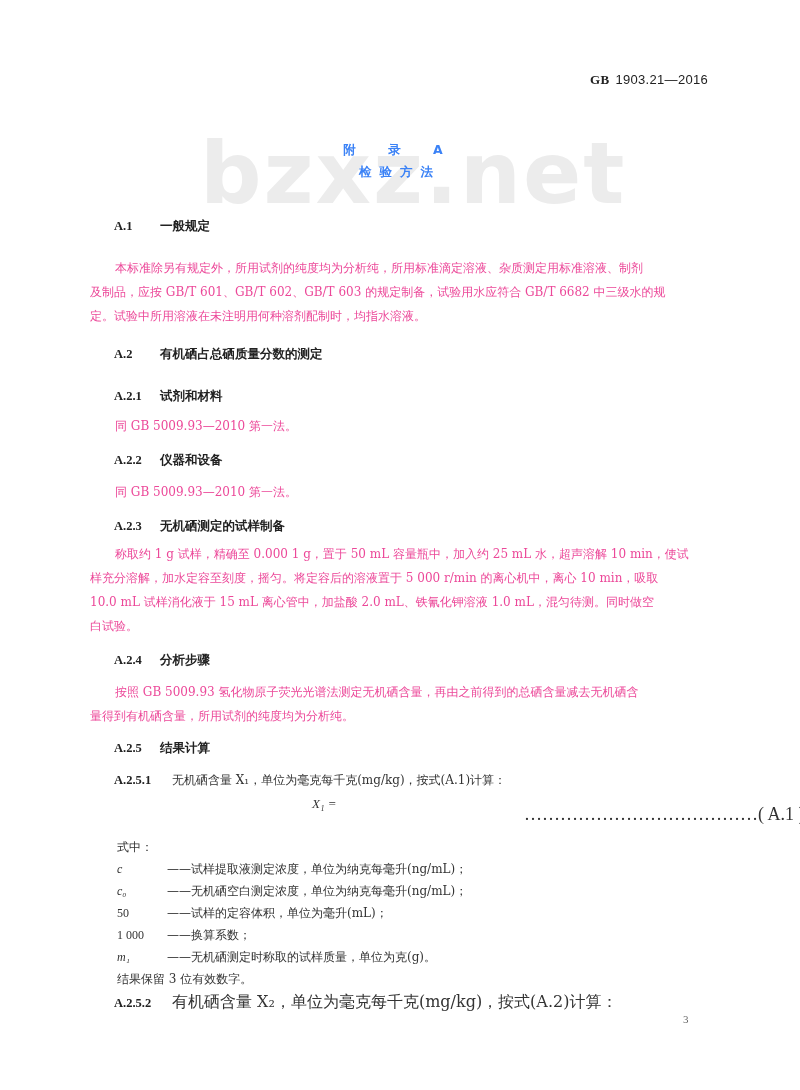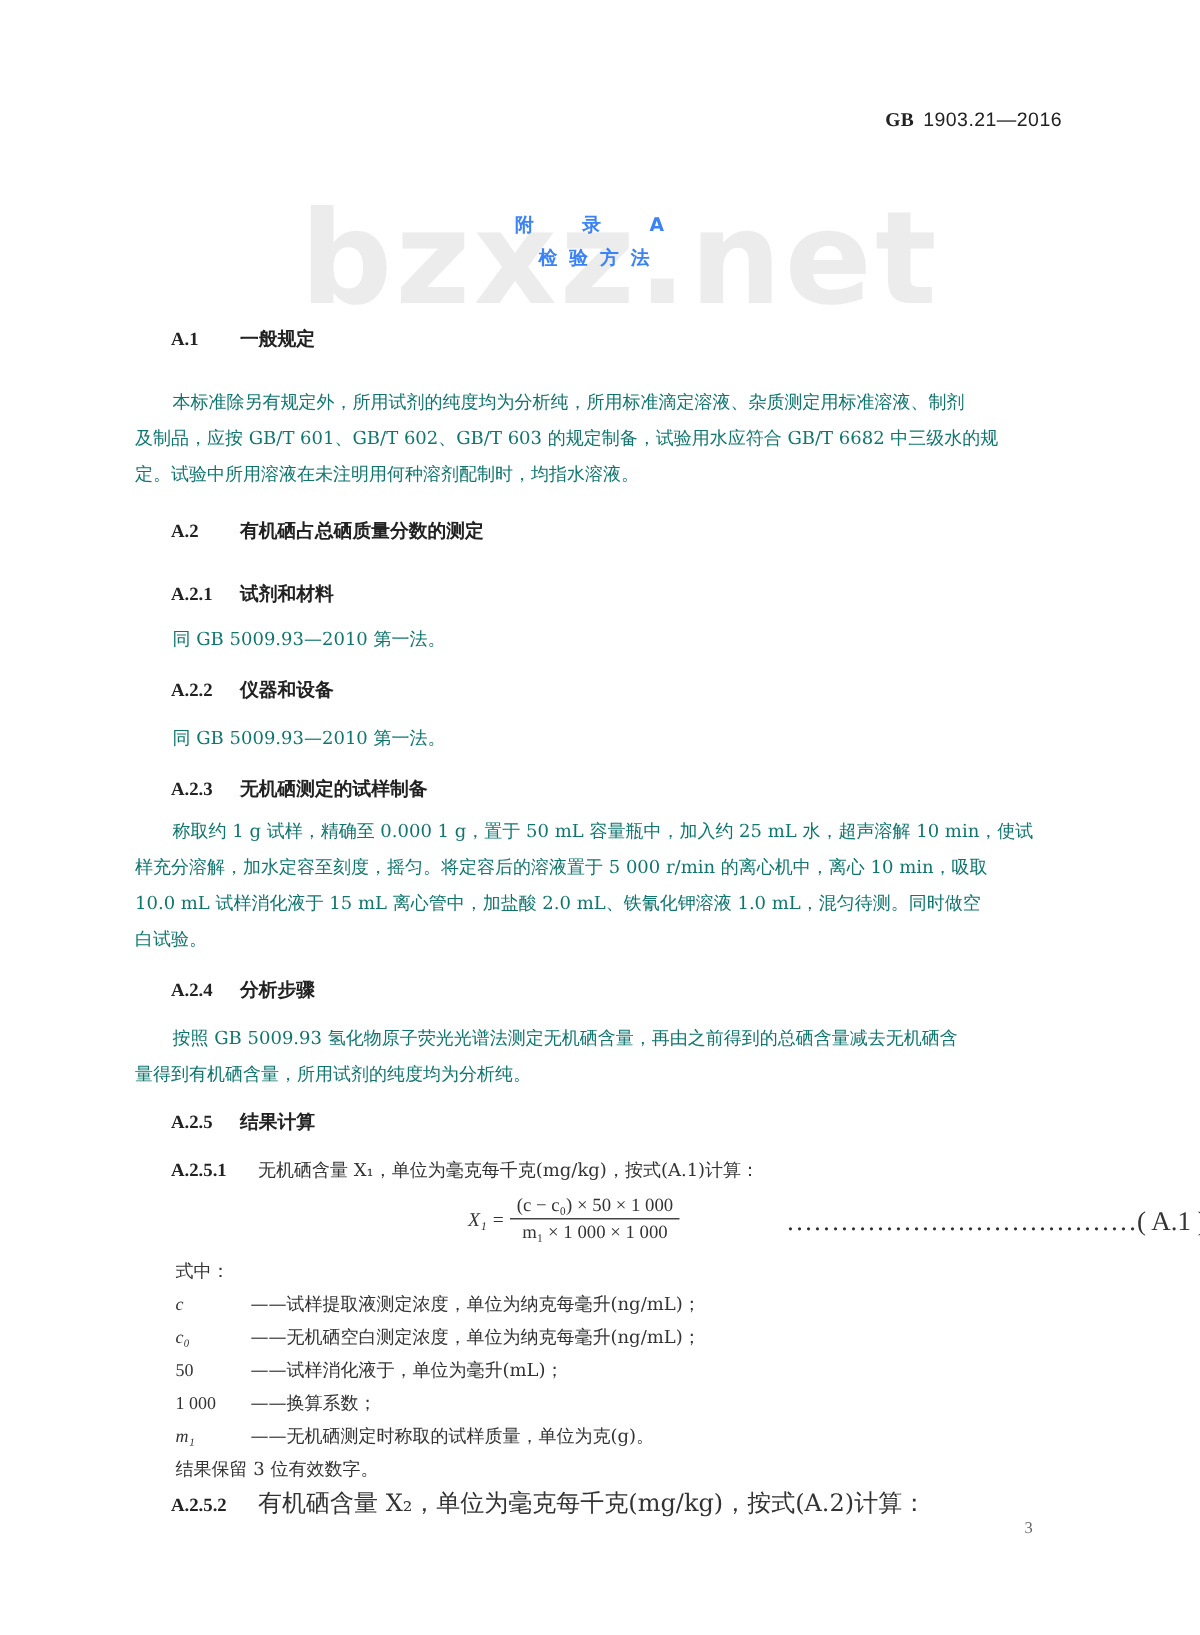--- a/index.html
+++ b/index.html
@@ -26,21 +26,21 @@
     }
     .title.t1 { top: 142px; letter-spacing: 14px; }
     .title.t2 { top: 164px; letter-spacing: 8px; }
     .h {
       position: absolute; left: 90px; font-family: "DejaVu Sans", sans-serif;
       font-size: 12.5px; font-weight: bold; color: #222; z-index: 1; margin-left: 24px;
     }
     .h .num { font-family: "Liberation Serif", serif; font-weight: bold; display: inline-block; min-width: 38px; margin-right: 8px; }
     .p {
       position: absolute; left: 90px; width: 620px; font-size: 12px; line-height: 24px;
-      color: #0f766e; z-index: 1; text-align: justify;
+      color: #ec4899; z-index: 1; text-align: justify;
     }
     .p.indent { text-indent: 25px; }
     .p .line { display: block; white-space: nowrap; }
     .formula {
       position: absolute; left: 312px; top: 796px; font-family: "Liberation Serif", serif;
       font-size: 13px; color: #333; display: flex; align-items: center;
     }
     .formula .lhs { font-style: italic; margin-right: 4px; }
     .frac { display: inline-flex; flex-direction: column; align-items: center; }
     .frac .num, .frac .den { padding: 0 4px; white-space: nowrap; font-size: 12.5px; }
@@ -118,43 +118,38 @@
 <div class="h" style="top:740px">
   <span class="num">A.2.5</span><span>结果计算</span>
 </div>
 
 <div class="h" style="top:772px; font-weight:normal">
   <span class="num" style="min-width:50px">A.2.5.1</span><span style="font-family:'DejaVu Serif',serif;font-size:12px;color:#333">无机硒含量 X₁，单位为毫克每千克(mg/kg)，按式(A.1)计算：</span>
 </div>
 
 <div class="formula">
   <span class="lhs">X₁ =</span>
-  <span class="frac">
-    <span class="num">(c − c₀) × 50 × 1 000</span>
-    <span class="bar"></span>
-    <span class="den">m₁ × 1 000 × 1 000</span>
-  </span>
 </div>
 <div class="eqref">…………………………………( A.1 )</div>
 
 <div class="defs">
   <div class="row">
       <span>式中：</span>
     </div>
   <div class="row">
     <span class="sym it">c</span>
     <span>——试样提取液测定浓度，单位为纳克每毫升(ng/mL)；</span>
   </div>
   <div class="row">
     <span class="sym it">c₀</span>
     <span>——无机硒空白测定浓度，单位为纳克每毫升(ng/mL)；</span>
   </div>
   <div class="row">
     <span class="sym">50</span>
-    <span>——试样消化液于，单位为毫升(mL)；</span>
+    <span>——试样的定容体积，单位为毫升(mL)；</span>
   </div>
   <div class="row">
     <span class="sym">1 000</span>
     <span>——换算系数；</span>
   </div>
   <div class="row">
     <span class="sym it">m₁</span>
     <span>——无机硒测定时称取的试样质量，单位为克(g)。</span>
   </div>
   <div class="row">

